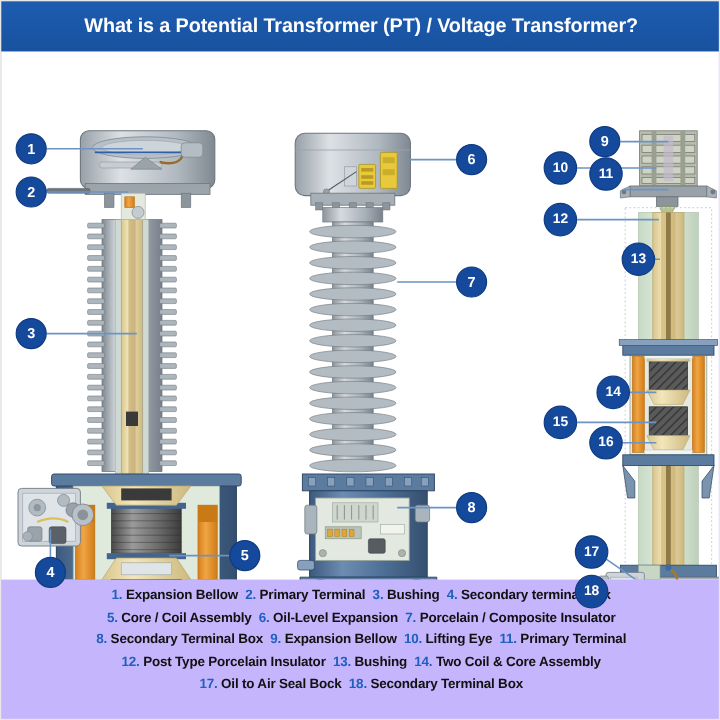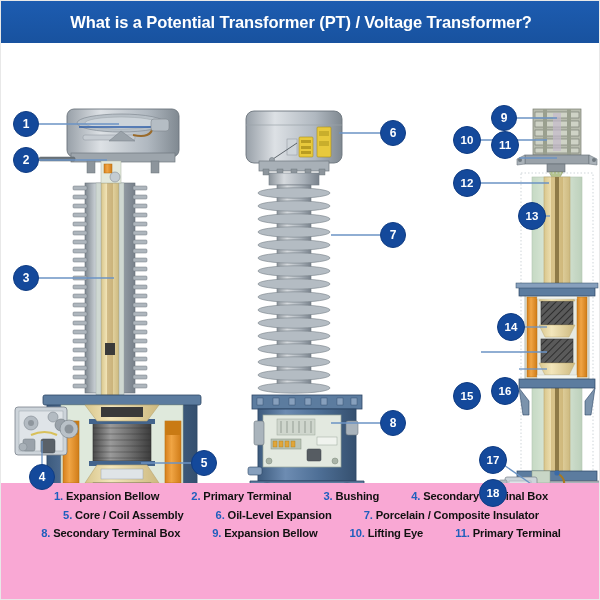--- a/index.html
+++ b/index.html
@@ -4,21 +4,21 @@
 <style>
   html, body {
     margin: 0;
     padding: 0;
     background: #ffffff;
   }
   #page {
     position: relative;
     width: 600px;
     height: 600px;
-    background: #f9a8d4;
+    background: #c4b5fd;
     overflow: hidden;
     font-family: "Liberation Sans", sans-serif;
     border: 1px solid #e8e8e8;
     box-sizing: border-box;
   }
 
   
   #header-bar {
     position: absolute;
     left: 0; top: 0;
@@ -75,21 +75,21 @@
   .legend-line {
     text-align: center;
     font-size: 11.2px;
     font-weight: bold;
     color: #111111;
     line-height: 18.6px;
     white-space: nowrap;
     letter-spacing: -0.15px;
   }
   .legend-num { color: #1f5fbd; }
-  .legend-item { margin: 0 16px; }
+  .legend-item { margin: 0 3px; }
 </style>
 </head>
 <body>
 
 <div id="page">
 
   <div id="header-bar">
     <div id="header-title">What is a Potential Transformer (PT) / Voltage Transformer?</div>
   </div>
 
@@ -509,26 +509,28 @@
         <div class="callout" title="Core / Coil Assembly" style="left: 190px; top: 407px;">5</div>
         <div class="callout" title="Oil-Level Indicator" style="left: 379px; top: 77px;">6</div>
         <div class="callout" title="Porcelain / Composite Insulator" style="left: 379px; top: 179px;">7</div>
         <div class="callout" title="Secondary Terminal Box" style="left: 379px; top: 367px;">8</div>
         <div class="callout" title="Expansion Bellow" style="left: 490px; top: 62px;">9</div>
         <div class="callout wide" title="Lifting Eye" style="left: 452px; top: 83px;">10</div>
         <div class="callout wide" title="Primary Terminal" style="left: 490px; top: 88px;">11</div>
         <div class="callout wide" title="Post Type Porcelain Insulator" style="left: 452px; top: 126px;">12</div>
         <div class="callout wide" title="Bushing" style="left: 517px; top: 159px;">13</div>
         <div class="callout wide" title="Two Coil &amp; Core Assembly" style="left: 496px; top: 270px;">14</div>
-        <div class="callout wide" title="Transformer Tank" style="left: 452px; top: 295px; margin-top: 44px;">15</div>
-        <div class="callout wide" title="Post Type Porcelain / Composite Insulator" style="left: 490px; top: 312px; margin-top: 22px;">16</div>
+        <div class="callout wide" title="Transformer Tank" style="left: 452px; top: 295px;">15</div>
+        <div class="callout wide" title="Post Type Porcelain / Composite Insulator" style="left: 490px; top: 312px;">16</div>
         <div class="callout wide" title="Oil to Air Seal Bock" style="left: 478px; top: 403px;">17</div>
         <div class="callout wide" title="Secondary Terminal Box" style="left: 478px; top: 424px; margin-top: 12px;">18</div>
       </div>
   </div>
 
   <div id="legend">
       <div class="legend-line"><span class="legend-item"><span class="legend-num">1. </span><span>Expansion Bellow</span></span><span class="legend-item"><span class="legend-num">2. </span><span>Primary Terminal</span></span><span class="legend-item"><span class="legend-num">3. </span><span>Bushing</span></span><span class="legend-item"><span class="legend-num">4. </span><span>Secondary terminal Box</span></span></div>
       <div class="legend-line"><span class="legend-item"><span class="legend-num">5. </span><span>Core / Coil Assembly</span></span><span class="legend-item"><span class="legend-num">6. </span><span>Oil-Level Expansion</span></span><span class="legend-item"><span class="legend-num">7. </span><span>Porcelain / Composite Insulator</span></span></div>
       <div class="legend-line"><span class="legend-item"><span class="legend-num">8. </span><span>Secondary Terminal Box</span></span><span class="legend-item"><span class="legend-num">9. </span><span>Expansion Bellow</span></span><span class="legend-item"><span class="legend-num">10. </span><span>Lifting Eye</span></span><span class="legend-item"><span class="legend-num">11. </span><span>Primary Terminal</span></span></div>
+      <div class="legend-line"><span class="legend-item"><span class="legend-num">12. </span><span>Post Type Porcelain Insulator</span></span><span class="legend-item"><span class="legend-num">13. </span><span>Bushing</span></span><span class="legend-item"><span class="legend-num">14. </span><span>Two Coil &amp; Core Assembly</span></span></div>
+      <div class="legend-line"><span class="legend-item"><span class="legend-num">17. </span><span>Oil to Air Seal Bock</span></span><span class="legend-item"><span class="legend-num">18. </span><span>Secondary Terminal Box</span></span></div>
     </div>
 
 </div>
 
 </body></html>

